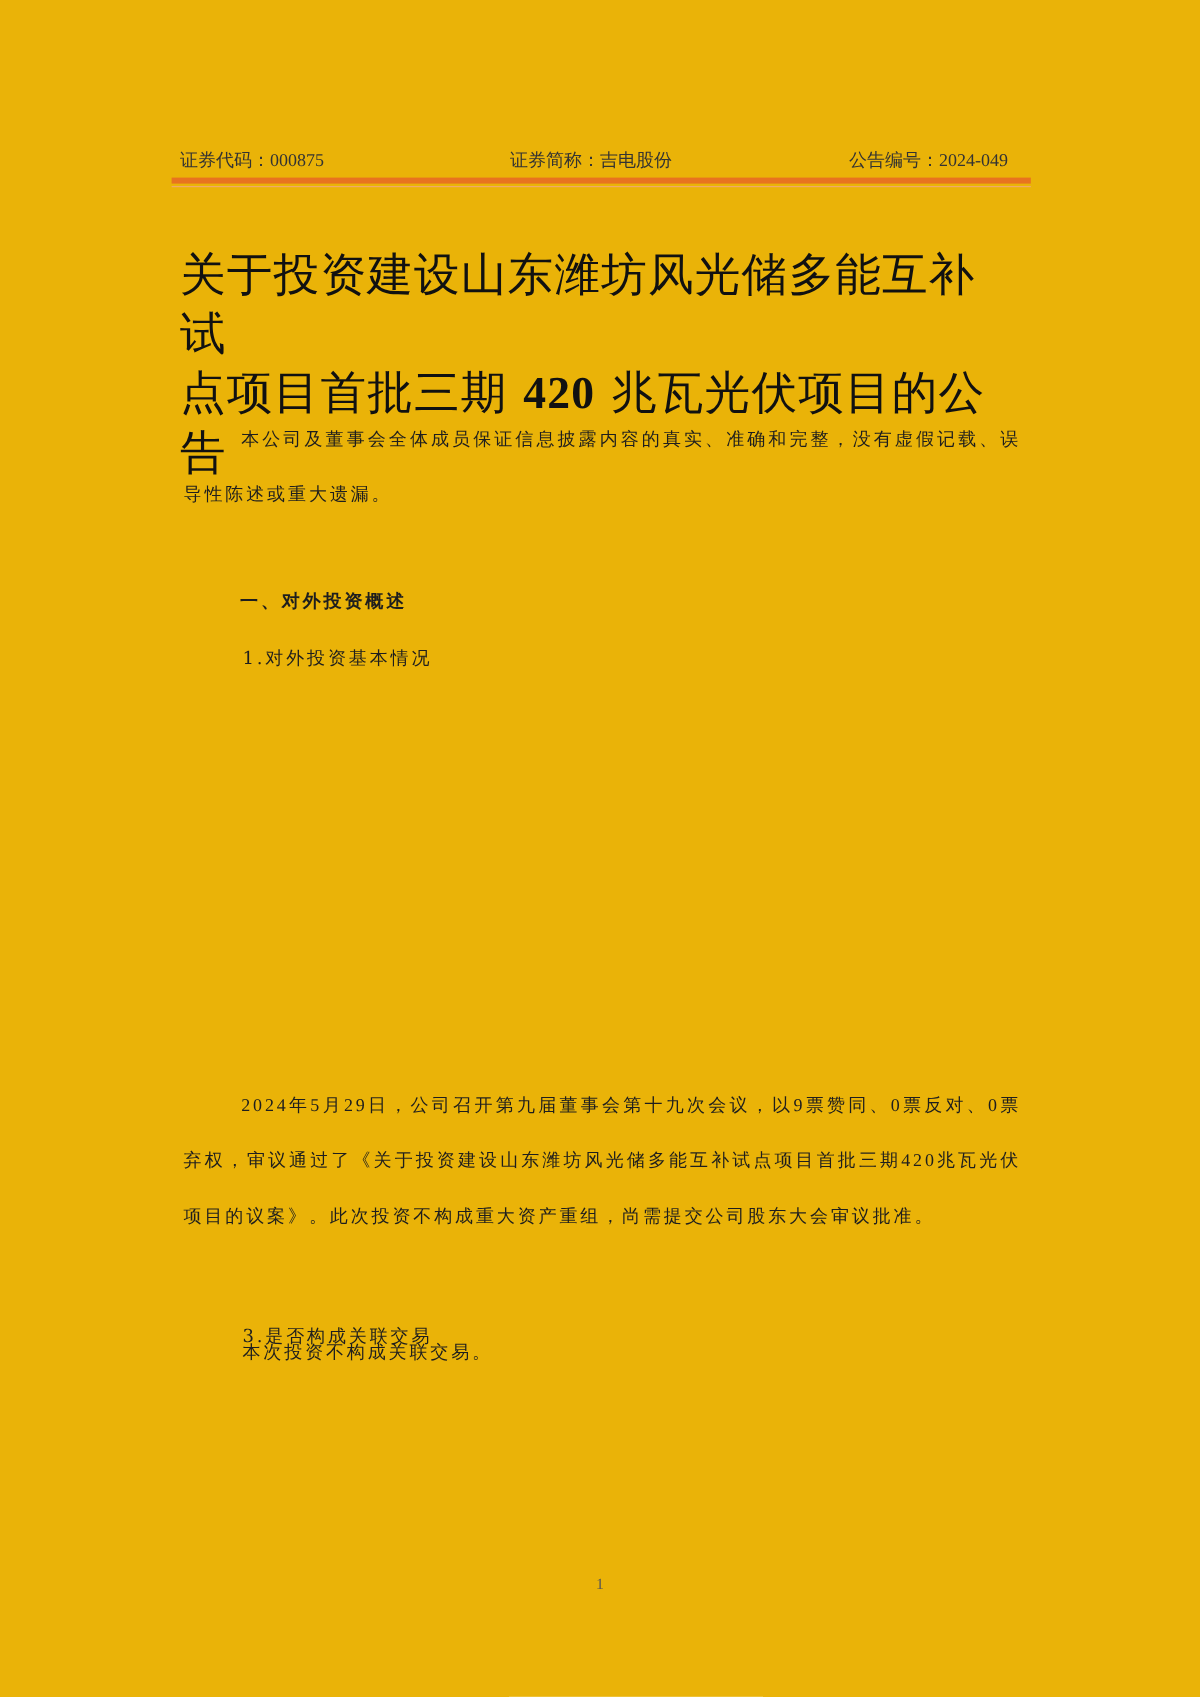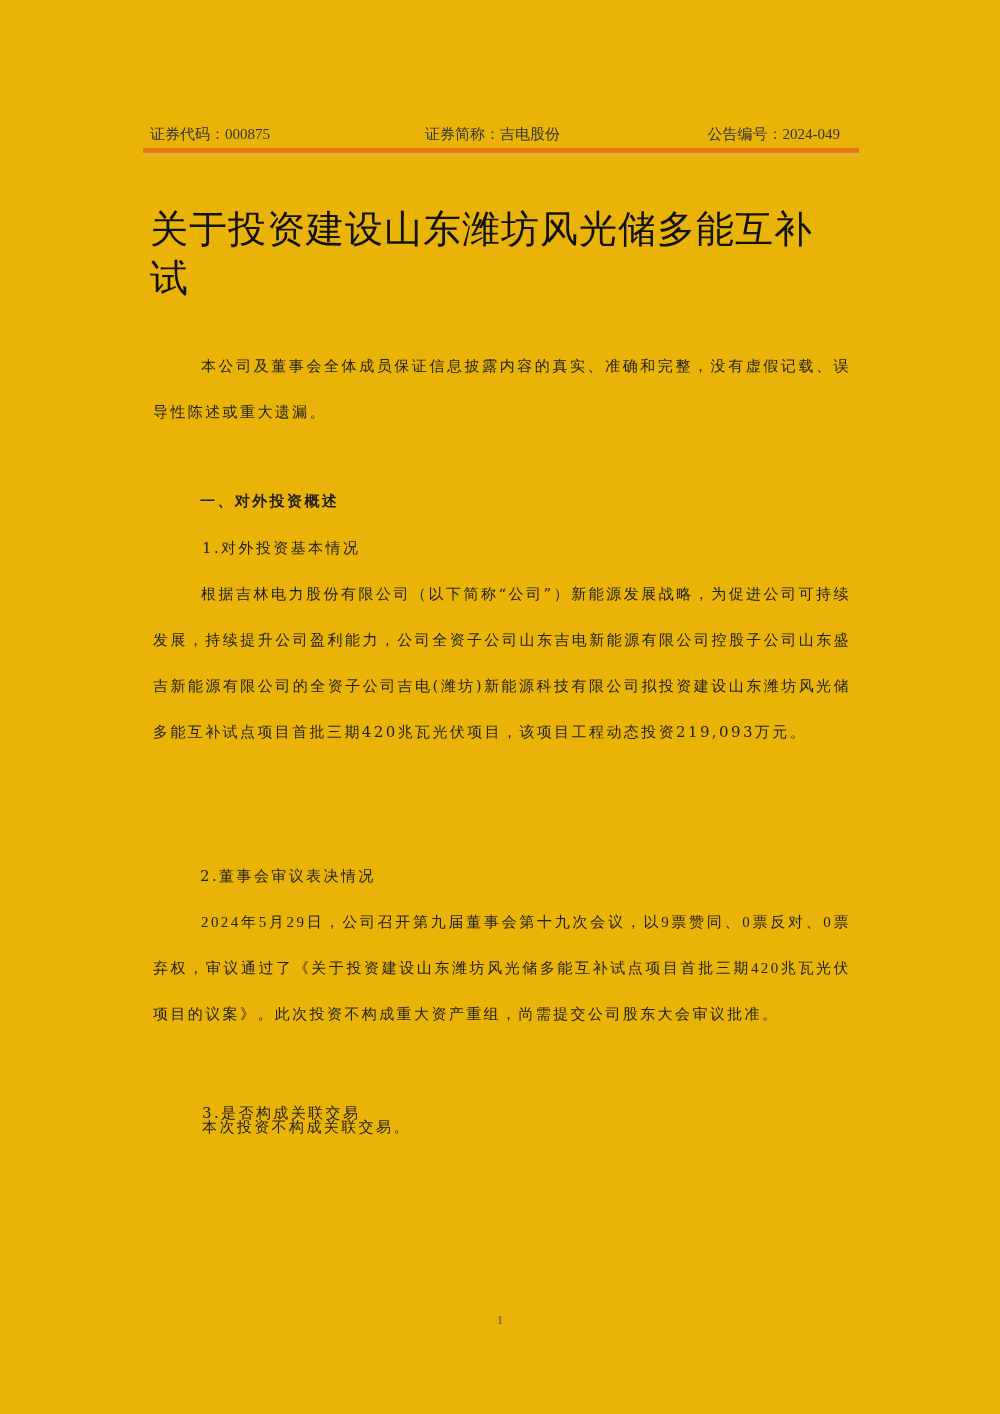--- a/index.html
+++ b/index.html
@@ -109,31 +109,30 @@
   <div class="doc-header">
     <span class="h-item h-code">证券代码：000875</span>
     <span class="h-item h-name">证券简称：吉电股份</span>
     <span class="h-item h-number">公告编号：2024-049</span>
   </div>
   <div class="rule-thick"></div>
   <div class="rule-thin"></div>
 
   <div class="doc-title">
     <div>关于投资建设山东潍坊风光储多能互补试</div>
+    <div><span>点项目首批三期 </span><span class="num">420</span><span> 兆瓦光伏项目的公告</span></div>
   </div>
 
   <div class="p indent sans" style="top:343px;">本公司及董事会全体成员保证信息披露内容的真实、准确和完整，没有虚假记载、误导性陈述或重大遗漏。</div>
 
   <div class="p bold" style="top:478px; left:200px; width:600px;">一、对外投资概述</div>
 
   <div class="p" style="top:525px; left:202px; width:600px;">1.对外投资基本情况</div>
 
-  <div class="p indent" style="top:571px;">根据吉林电力股份有限公司（以下简称“公司”）新能源发展战略，为促进公司可持续发展，持续提升公司盈利能力，公司全资子公司山东吉电新能源有限公司控股子公司山东盛吉新能源有限公司的全资子公司吉电(潍坊)新能源科技有限公司拟投资建设山东潍坊风光储多能互补试点项目首批三期420兆瓦光伏项目，该项目工程动态投资219,093万元。</div>
 
-  <div class="p" style="top:853px; left:200px; width:600px;">2.董事会审议表决情况</div>
 
   <div class="p indent" style="top:899px;font-family:Liberation Serif, serif;">2024年5月29日，公司召开第九届董事会第十九次会议，以9票赞同、0票反对、0票弃权，审议通过了《关于投资建设山东潍坊风光储多能互补试点项目首批三期420兆瓦光伏项目的议案》。此次投资不构成重大资产重组，尚需提交公司股东大会审议批准。</div>
 
   <div class="p" style="top:1090px; left:202px; width:600px;">3.是否构成关联交易</div>
 
   <div class="p" style="top:1104px; left:202px; width:600px;">本次投资不构成关联交易。</div>
 
 
 
   <div class="page-number">1</div>

